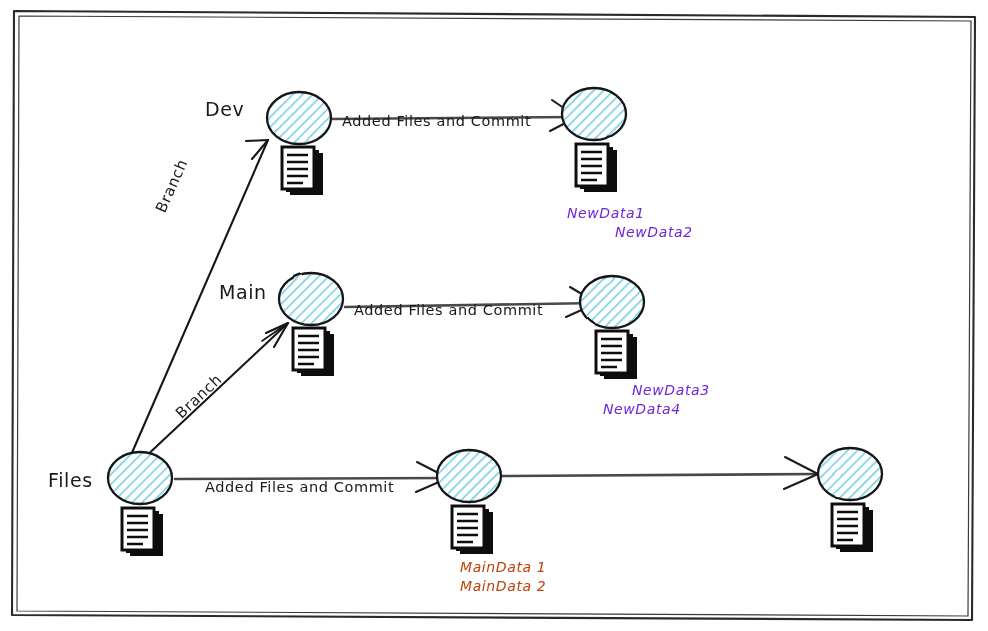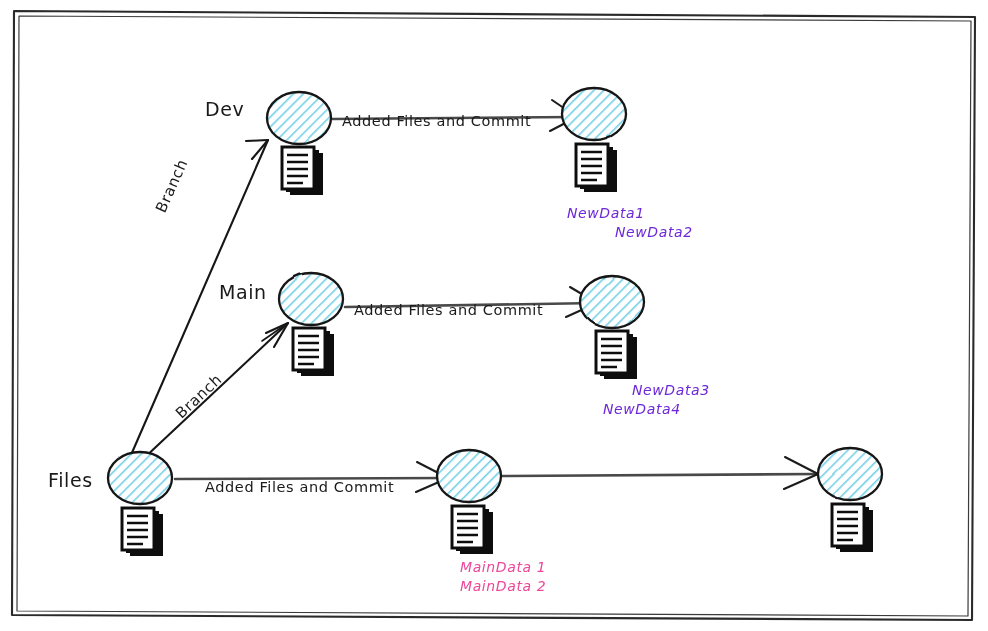--- a/index.html
+++ b/index.html
@@ -46,21 +46,21 @@
     font-size: 15px;
     font-weight: 500;
   }
   .lbl-data {
     font-size: 14px;
     font-weight: 500;
     font-style: italic;
     line-height: 19px;
   }
   .lbl-data.blue { color: #6d28d9; }
-  .lbl-data.black { color: #ec4899; font-style: italic; }
+  .lbl-data.black { color: #c2410c; font-style: italic; }
 </style>
 </head>
 <body>
 
 <div id="canvas">
 
   <svg class="layer" viewBox="0 0 988 631">
     <defs>
 
       <pattern id="hatch" width="7" height="7" patternTransform="rotate(45)" patternUnits="userSpaceOnUse">

